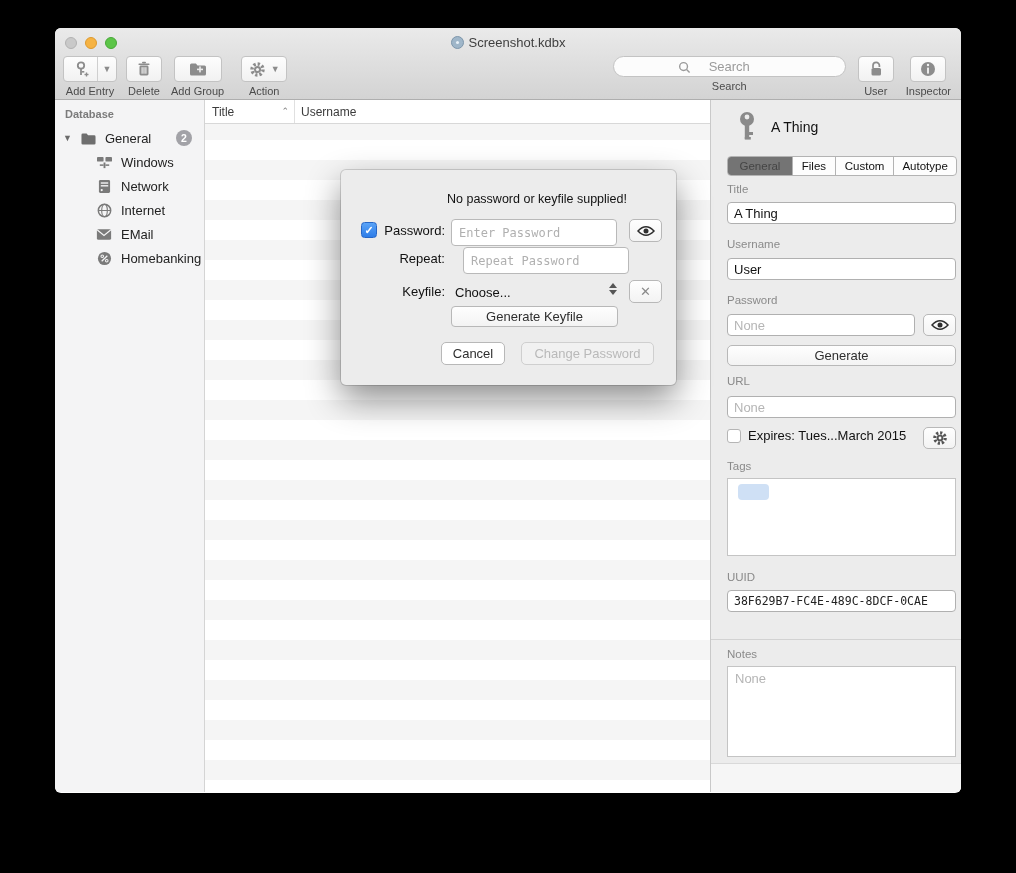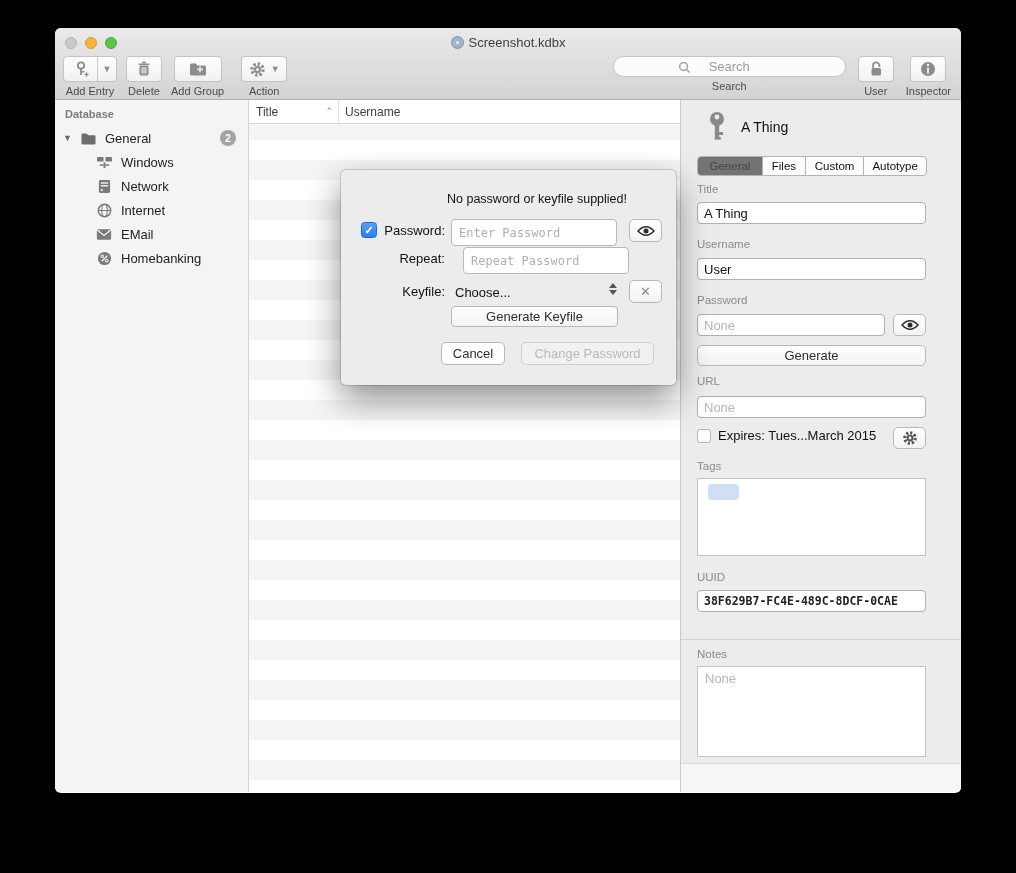--- a/index.html
+++ b/index.html
@@ -29,55 +29,55 @@
   .tlabel { margin-top:3px; font-size:11px; color:#4b4b4b; }
   .tb-right { position:absolute; right:10px; top:28px; display:flex; gap:12px; align-items:flex-start; }
   .searchbox { width:233px; height:21px; background:#fcfcfc; border:1px solid #c3c3c3; border-radius:11px; position:relative; }
   .searchbox input { position:absolute; inset:0; border:0; background:transparent; text-align:center; font-size:13px; color:#333; outline:none; font-family:"Liberation Sans",sans-serif; }
   .searchbox input::placeholder { color:#9b9b9b; }
   .searchbox svg { position:absolute; left:64px; top:3.5px; }
   .icon-gray { color:#8c8c8c; }
 
   
   .content { position:relative; height:692px; display:flex; }
-  .sidebar { width:194px; background:#f4f4f5; border-right:1px solid #d4d4d4; position:relative; font-size:13px; color:#222; }
+  .sidebar { width:150px; background:#f4f4f5; border-right:1px solid #d4d4d4; position:relative; font-size:13px; color:#222; }
   .sb-header { position:absolute; left:10px; top:8px; font-size:11px; font-weight:bold; color:#7b7b7b; }
   .row { position:absolute; left:0; width:100%; height:24px; display:flex; align-items:center; }
   .row .disc { width:10px; margin-left:8px; font-size:9px; color:#6b6b6b; }
   .row .g-icon { width:18px; margin-left:6px; display:flex; justify-content:center; }
   .row .c-icon { width:18px; margin-left:40px; display:flex; justify-content:center; }
   .row .lbl { margin-left:8px; }
   .badge { position:absolute; right:12px; top:4px; min-width:16px; height:16px; border-radius:8px; background:#a2a2a7; color:#fff;
     font-size:10.5px; font-weight:bold; display:flex; align-items:center; justify-content:center; padding:0 4px; }
 
   .table { flex:1; background:repeating-linear-gradient(#fff 0 20px, #f5f5f5 20px 40px); position:relative; }
   .thead { position:absolute; top:0; left:0; right:0; height:24px; background:#fff; border-bottom:1px solid #d8d8d8; display:flex; font-size:12px; color:#3c3c3c; }
   .th1 { width:90px; border-right:1px solid #e0e0e0; display:flex; align-items:center; padding-left:7px; position:relative; }
   .sort { position:absolute; right:5px; top:6px; font-size:9px; color:#7a7a7a; }
   .th2 { flex:1; display:flex; align-items:center; padding-left:6px; }
   .tbody-cover { position:absolute; top:24px; left:0; right:0; bottom:0; }
 
   
-  .inspector { width:281px; background:#ececec; border-left:1px solid #c9c9c9; position:relative; font-size:13px; }
+  .inspector { width:251px; background:#ececec; border-left:1px solid #c9c9c9; position:relative; font-size:13px; }
   .ins-label { position:absolute; font-size:11.5px; color:#8a8a8a; left:16px; }
   .ifield { position:absolute; left:16px; width:229px; height:22px; background:#fff; border:1px solid #b0b0b0; border-radius:4px;
     font-size:13px; color:#111; padding:0 6px; outline:none; font-family:"Liberation Sans",sans-serif; }
   .ifield::placeholder { color:#b5b5b5; }
   .entry-title { position:absolute; left:60px; top:19px; font-size:14px; color:#111; }
   .seg { position:absolute; left:16px; top:56px; width:230px; height:20px; display:flex; border:1px solid #b3b3b3; border-radius:4px; overflow:hidden; background:#fdfdfd; font-size:11.5px; }
   .seg > div { display:flex; align-items:center; justify-content:center; border-right:1px solid #b3b3b3; color:#111; }
   .seg > div:last-child { border-right:0; }
   .seg .sel { background:#747474; color:#454545; }
   .bezel-btn { position:absolute; background:linear-gradient(#fefefe,#f3f3f3); border:1px solid #b8b8b8; border-radius:5px;
     display:flex; align-items:center; justify-content:center; font-size:13px; color:#2e2e2e; font-family:"Liberation Sans",sans-serif; }
   .checkrow { position:absolute; left:16px; display:flex; align-items:center; gap:7px; color:#111; }
   .cbox { width:14px; height:14px; background:#fff; border:1px solid #b5b5b5; border-radius:3px; }
   .tagsbox { position:absolute; left:16px; top:378px; width:229px; height:78px; background:#fff; border:1px solid #c4c4c4; }
   .tagpill { position:absolute; left:10px; top:5px; width:31px; height:16px; background:#cfe0f5; border-radius:4px; }
-  .uuid { font-family:"DejaVu Sans Mono",monospace; font-size:11.5px; white-space:nowrap; overflow:hidden; color:#222;font-weight:bold; }
+  .uuid { font-family:"DejaVu Sans Mono",monospace; font-size:11.5px; white-space:nowrap; overflow:hidden; color:#222; }
   .divider { position:absolute; left:0; width:100%; height:1px; background:#d2d2d2; }
   .notesbox { position:absolute; left:16px; top:566px; width:229px; height:91px; background:#fff; border:1px solid #c4c4c4;
     font-size:13px; color:#b5b5b5; padding:4px 7px; resize:none; outline:none; font-family:"Liberation Sans",sans-serif; }
   .notesbox::placeholder { color:#b5b5b5; }
   .ins-footer { position:absolute; left:0; bottom:0; width:100%; height:29px; background:#f6f6f6; border-top:1px solid #d9d9d9; }
 
   
   .dialog { position:absolute; left:286px; top:70px; width:335px; height:215px; background:#ececec; border-radius:5px;
     box-shadow:0 0 0 1px rgba(0,0,0,.14), 0 14px 34px rgba(0,0,0,.45); z-index:10; font-size:13px; color:#111; }
   .dlg-msg { position:absolute; top:22px; left:106px; width:180px; text-align:center; font-size:12.5px; }

